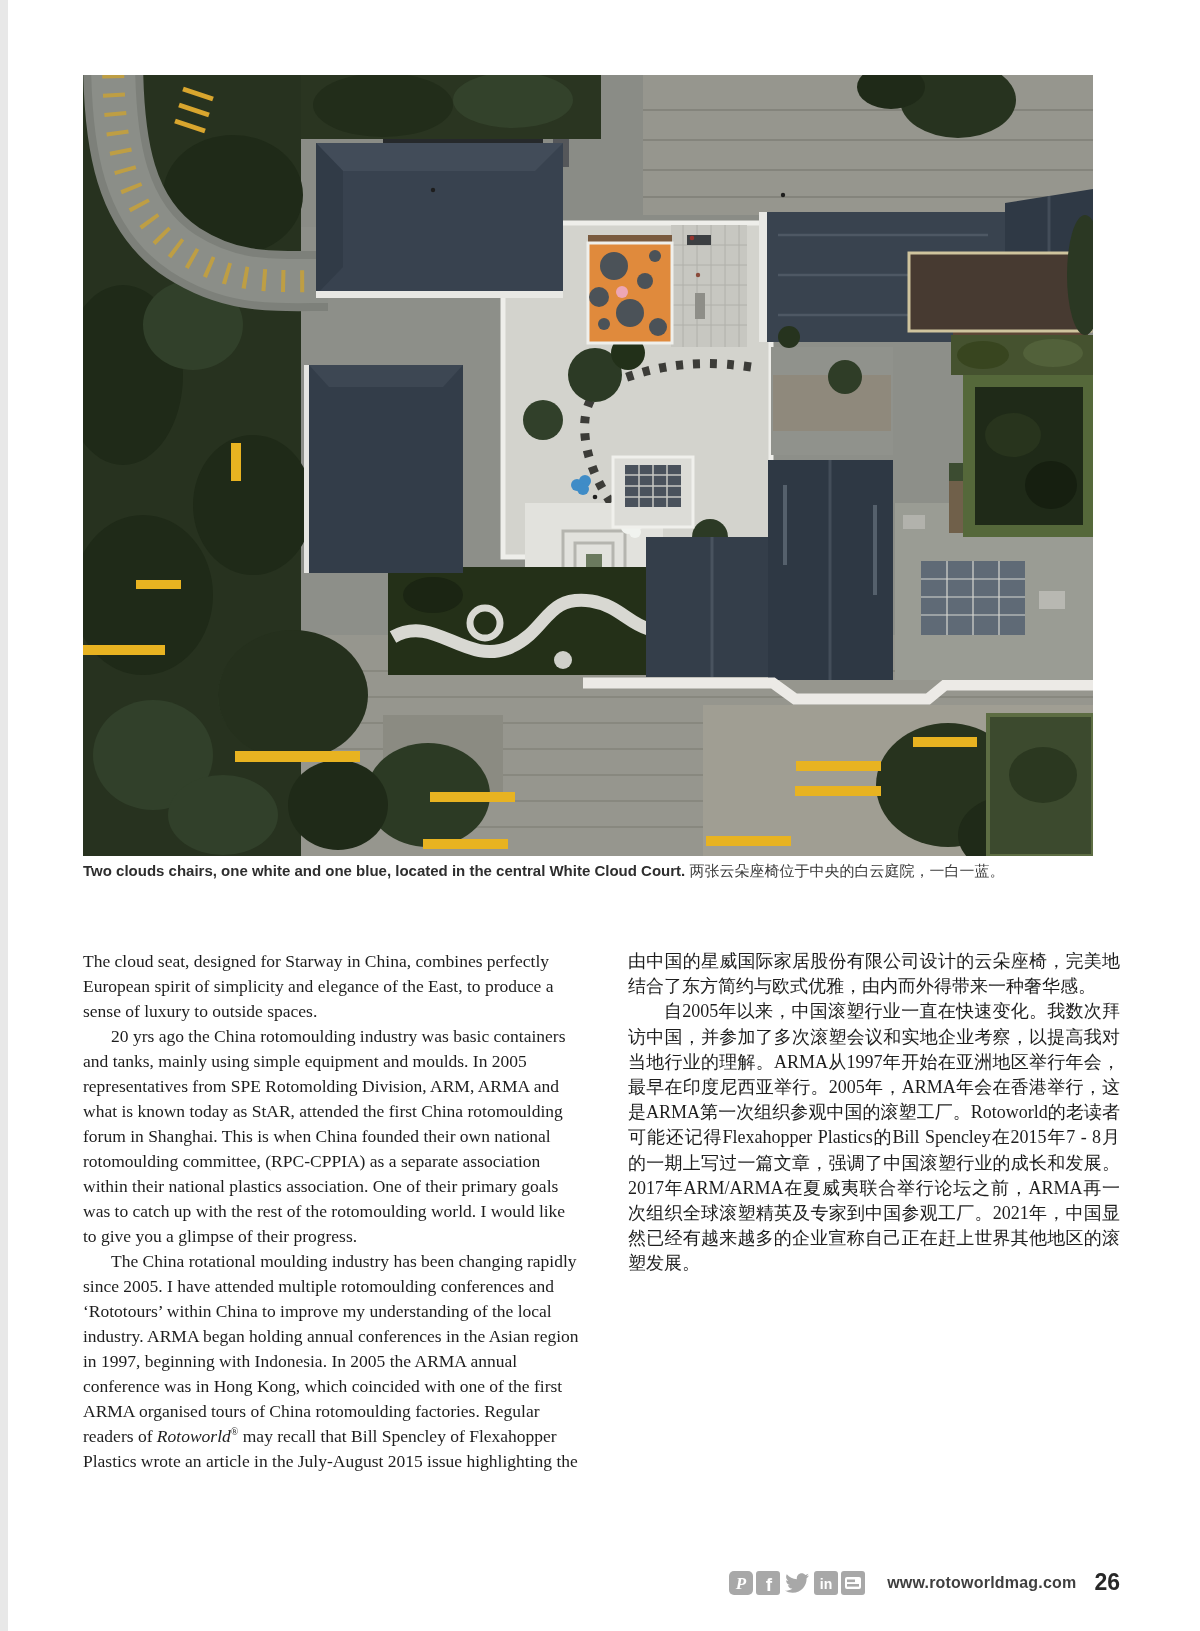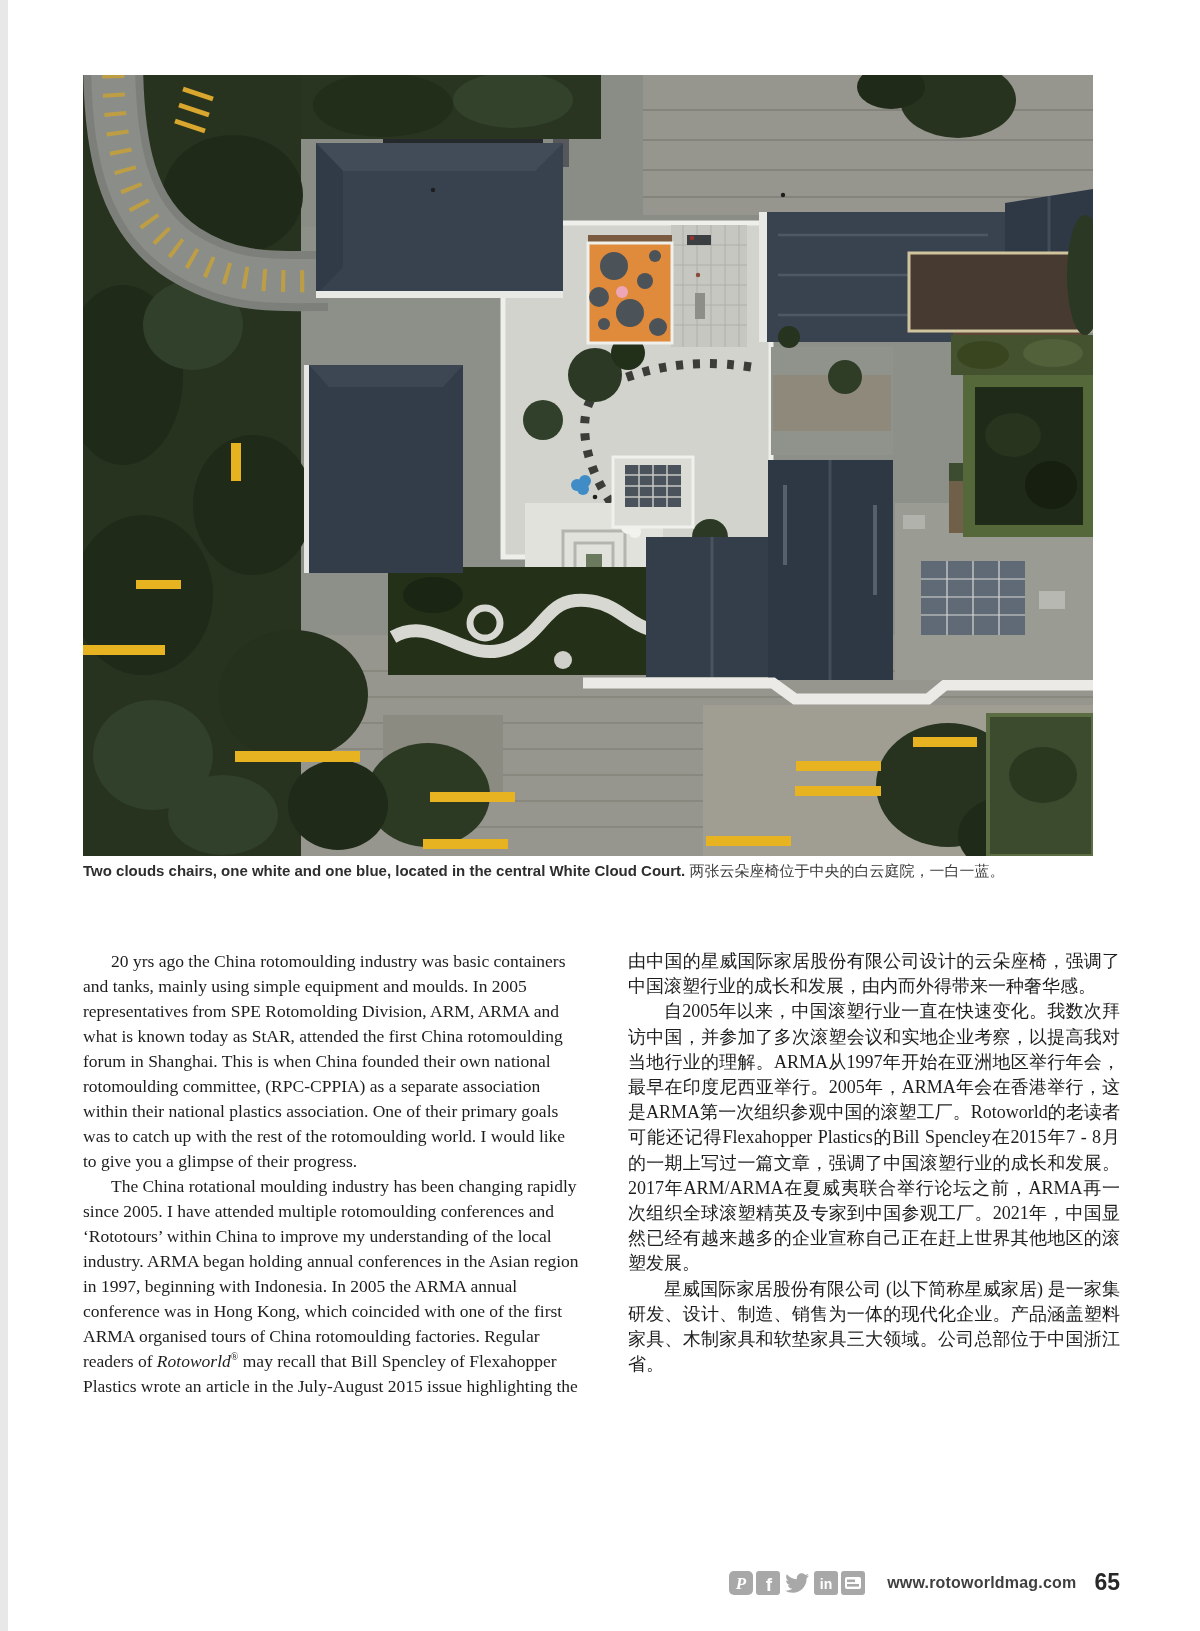--- a/index.html
+++ b/index.html
@@ -266,28 +266,28 @@
       <circle cx="700" cy="120" r="2.2" fill="#1e1e1e"></circle>
     </svg>
   </div>
 
   <div class="caption">
     <span class="cap-en">Two clouds chairs, one white and one blue, located in the central White Cloud Court.</span>
     <span class="cap-zh">两张云朵座椅位于中央的白云庭院，一白一蓝。</span>
   </div>
 
   <div class="col col-en">
+    <p>The cloud seat, designed for Starway in China, combines perfectly European spirit of simplicity and elegance of the East, to produce a sense of luxury to outside spaces.</p>
     <p class="ind-en">20 yrs ago the China rotomoulding industry was basic containers and tanks, mainly using simple equipment and moulds. In 2005 representatives from SPE Rotomolding Division, ARM, ARMA and what is known today as StAR, attended the first China rotomoulding forum in Shanghai. This is when China founded their own national rotomoulding committee, (RPC-CPPIA) as a separate association within their national plastics association. One of their primary goals was to catch up with the rest of the rotomoulding world. I would like to give you a glimpse of their progress.</p>
     <p class="ind-en"><span>The China rotational moulding industry has been changing rapidly since 2005. I have attended multiple rotomoulding conferences and ‘Rototours’ within China to improve my understanding of the local industry. ARMA began holding annual conferences in the Asian region in 1997, beginning with Indonesia. In 2005 the ARMA annual conference was in Hong Kong, which coincided with one of the first ARMA organised tours of China rotomoulding factories. Regular readers of </span><span class="ital">Rotoworld</span><sup>®</sup><span> may recall that Bill Spencley of Flexahopper Plastics wrote an article in the July-August 2015 issue highlighting the</span></p>
   </div>
 
   <div class="col col-zh">
-    <p>由中国的星威国际家居股份有限公司设计的云朵座椅，强调了中国滚塑行业的成长和发展，由内而外得带来一种奢华感。</p>
+    <p>由中国的星威国际家居股份有限公司设计的云朵座椅，完美地结合了东方简约与欧式优雅，由内而外得带来一种奢华感。</p>
     <p class="ind-zh">自2005年以来，中国滚塑行业一直在快速变化。我数次拜访中国，并参加了多次滚塑会议和实地企业考察，以提高我对当地行业的理解。ARMA从1997年开始在亚洲地区举行年会，最早在印度尼西亚举行。2005年，ARMA年会在香港举行，这是ARMA第一次组织参观中国的滚塑工厂。Rotoworld的老读者可能还记得Flexahopper Plastics的Bill Spencley在2015年7 - 8月的一期上写过一篇文章，强调了中国滚塑行业的成长和发展。2017年ARM/ARMA在夏威夷联合举行论坛之前，ARMA再一次组织全球滚塑精英及专家到中国参观工厂。2021年，中国显然已经有越来越多的企业宣称自己正在赶上世界其他地区的滚塑发展。</p>
-    <p class="ind-zh">星威国际家居股份有限公司 (以下简称星威家居) 是一家集研发、设计、制造、销售为一体的现代化企业。产品涵盖塑料家具、木制家具和软垫家具三大领域。公司总部位于中国浙江省。</p>
   </div>
 
   <div class="footer">
     <div class="social">
       <span>
         <svg width="24" height="24" viewBox="0 0 24 24">
             <rect x="0" y="0" width="24" height="24" rx="5" fill="#a8a8a8"></rect>
             <text x="12" y="18" font-family="Liberation Serif, serif" font-size="17" font-weight="bold" font-style="italic" fill="#ffffff" text-anchor="middle">P</text>
           </svg>
       </span>
@@ -311,16 +311,16 @@
       <span>
         <svg width="24" height="24" viewBox="0 0 24 24">
             <rect x="0" y="0" width="24" height="24" rx="3" fill="#a8a8a8"></rect>
             <rect x="4" y="6" width="16" height="12" rx="2" fill="#ffffff"></rect>
             <rect x="6" y="8.5" width="8" height="2.6" fill="#a8a8a8"></rect>
             <rect x="6" y="13" width="12" height="2.6" fill="#a8a8a8"></rect>
           </svg>
       </span>
     </div>
     <span class="site">www.rotoworldmag.com</span>
-    <span class="pageno">65</span>
+    <span class="pageno">26</span>
   </div>
 
 </div>
 
 </body></html>

